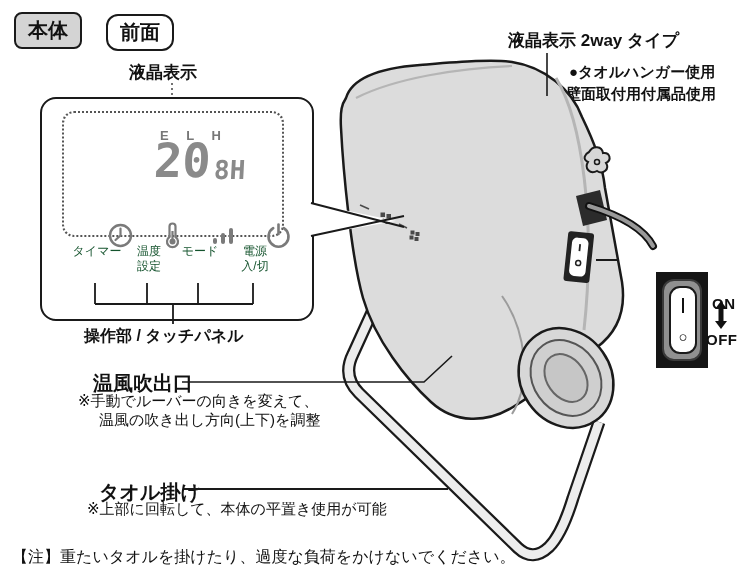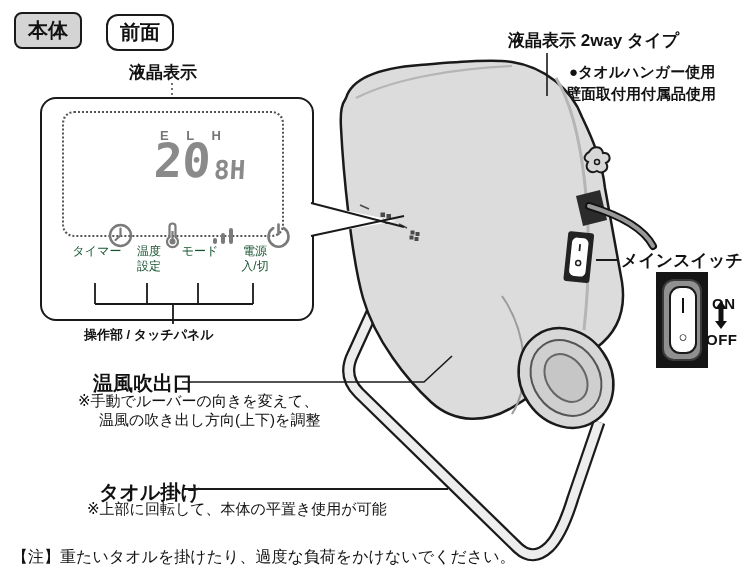--- a/index.html
+++ b/index.html
@@ -23,21 +23,21 @@
   .seg { font-family:"DejaVu Sans Mono","Liberation Mono",monospace; font-weight:bold;
          color:#8a8a8a; transform:skewX(-3deg); }
   .lcd-value { position:absolute; left:90px; top:20px; font-size:47px; }
   .lcd-unit  { position:absolute; left:150px; top:42px; font-size:26px; }
   .pbtn-icon { position:absolute; top:109px; width:27px; height:27px; }
   .pbtn-label { position:absolute; top:145px; width:64px; text-align:center;
                 font-size:12px; line-height:15px; color:#14532d; }
 
   .h-label { font-size:20px; font-weight:bold; }
   .note-text { font-size:15px; }
-  .caption-op { left:84px; top:326px; font-size:13px; font-weight:bold; }
+  .caption-op { left:84px; top:326px; font-size:16px; font-weight:bold; }
 
   .wm-title { left:508px; top:29px; font-size:17px; font-weight:bold; }
   .wm-opt { font-size:15px; font-weight:600; }
 
   .ms-label { left:621px; top:249px; font-size:17px; font-weight:bold; }
   .sw-inset { left:656px; top:272px; width:52px; height:96px; background:#151515; }
   .sw-bezel { position:absolute; left:6px; top:7px; width:40px; height:82px;
               background:#909090; border:2px solid #3a3a3a; border-radius:12px; }
   .sw-rocker { position:absolute; left:5px; top:5px; width:28px; height:68px;
                background:#fff; border:2px solid #1a1a1a; border-radius:11px; }
@@ -114,21 +114,20 @@
   <div class="abs note-text" style="left:78px; top:392px;">※手動でルーバーの向きを変えて、</div>
   <div class="abs note-text" style="left:99px; top:411px;">温風の吹き出し方向(上下)を調整</div>
 
   <div class="abs h-label" style="left:99px; top:479px;">タオル掛け</div>
   <div class="abs note-text" style="left:87px; top:500px;">※上部に回転して、本体の平置き使用が可能</div>
 
   <div class="abs wm-title">液晶表示 2way タイプ</div>
   <div class="abs wm-opt" style="left:550px; top:63px;margin-left:19px;">●タオルハンガー使用</div>
   <div class="abs wm-opt" style="left:557px; top:85px;">●壁面取付用付属品使用</div>
 
-  <div class="abs ms-label">メインスイッチ</div>
 
   <div class="abs footer-note">【注】重たいタオルを掛けたり、過度な負荷をかけないでください。</div>
 
   <svg class="overlay" width="754" height="577" viewBox="0 0 754 577">
 
     <g>
       <path d="M 384,286 L 353,354 Q 342,376 359,393 L 518,548 Q 533,562 549,547 Q 562,534 573,498 L 599,422" fill="none" stroke="#1a1a1a" stroke-width="13" stroke-linejoin="round"></path>
       <path d="M 384,286 L 353,354 Q 342,376 359,393 L 518,548 Q 533,562 549,547 Q 562,534 573,498 L 599,422" fill="none" stroke="#ededed" stroke-width="8.5" stroke-linejoin="round"></path>
     </g>
 

